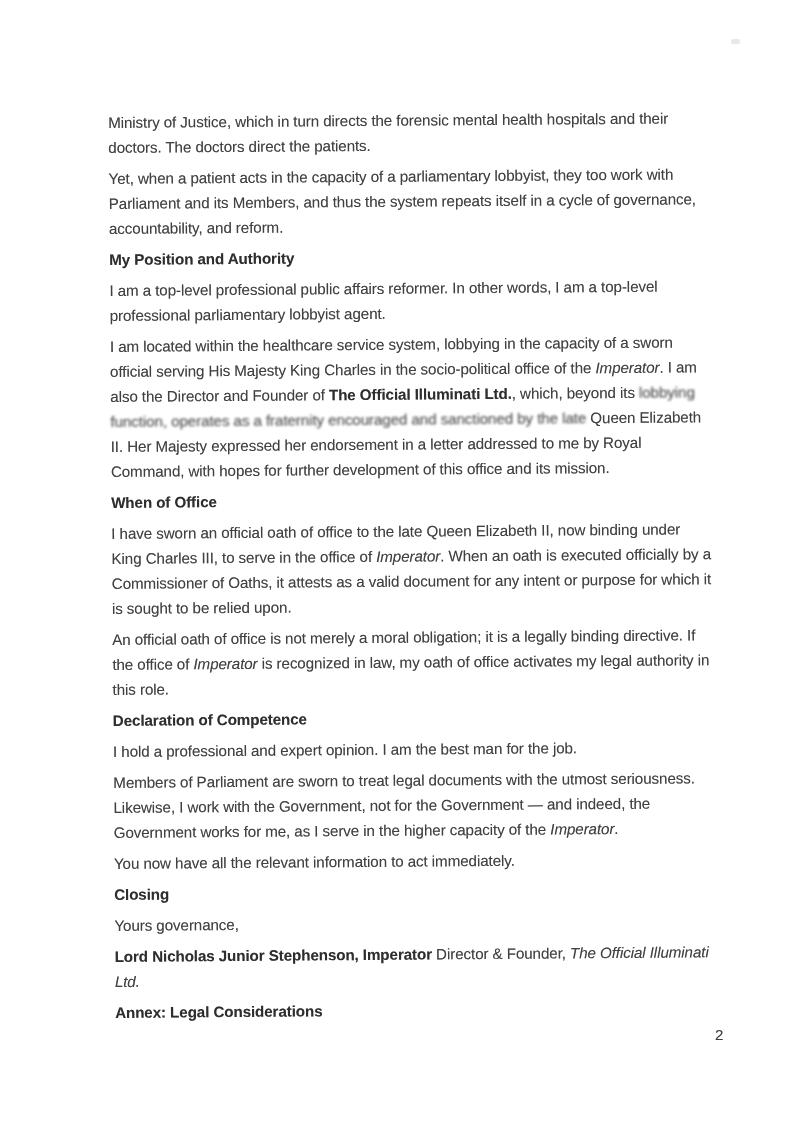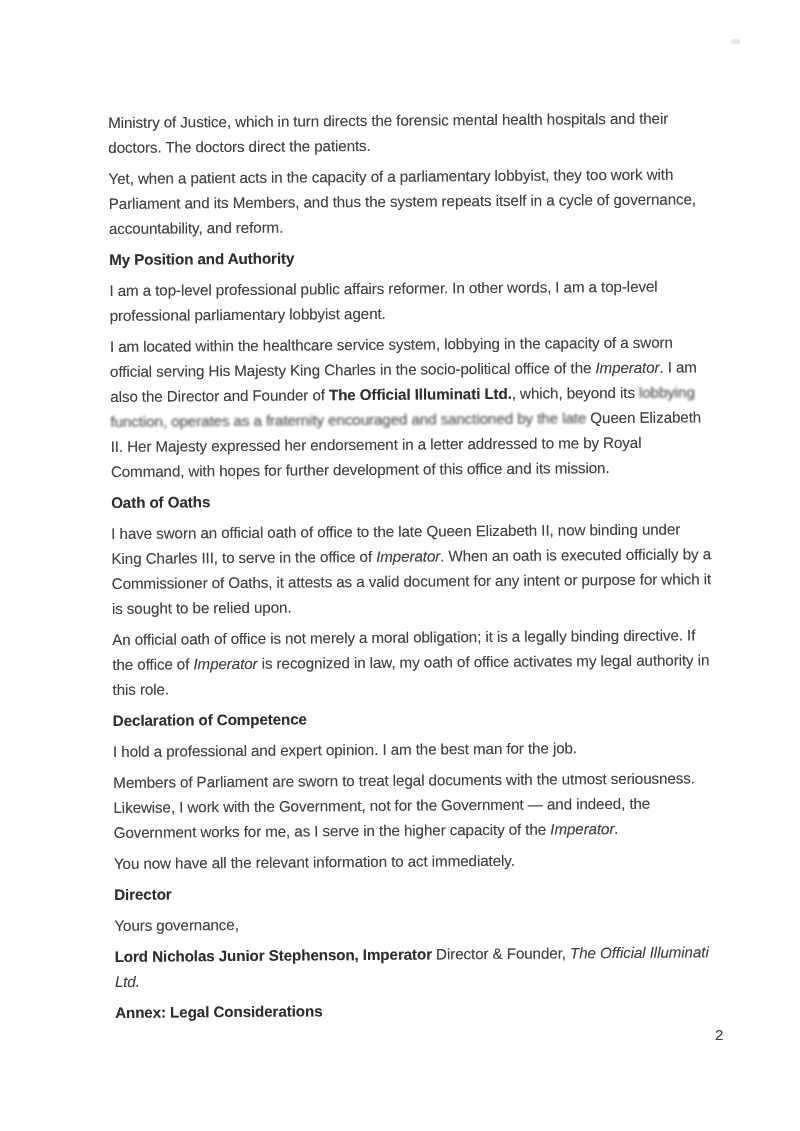--- a/index.html
+++ b/index.html
@@ -54,27 +54,27 @@
 
 <div class="page">
   <span class="scan-artifact"></span>
 
   <div class="content">
     <p><span>Ministry of Justice, which in turn directs the forensic mental health hospitals and their doctors. The doctors direct the patients.</span></p>
     <p><span>Yet, when a patient acts in the capacity of a parliamentary lobbyist, they too work with Parliament and its Members, and thus the system repeats itself in a cycle of governance, accountability, and reform.</span></p>
     <h2><span>My Position and Authority</span></h2>
     <p><span>I am a top-level professional public affairs reformer. In other words, I am a top-level professional parliamentary lobbyist agent.</span></p>
     <p><span>I am located within the healthcare service system, lobbying in the capacity of a sworn official serving His Majesty King Charles in the socio-political office of the </span><span class="run-i">Imperator</span><span>. I am also the Director and Founder of </span><span class="run-b">The Official Illuminati Ltd.</span><span>, which, beyond its </span><span class="run-blur">lobbying function, operates as a fraternity encouraged and sanctioned by the late</span><span> Queen Elizabeth II. Her Majesty expressed her endorsement in a letter addressed to me by Royal Command, with hopes for further development of this office and its mission.</span></p>
-    <h2><span>Oath of Oaths</span></h2>
+    <h2><span>When of Office</span></h2>
     <p><span>I have sworn an official oath of office to the late Queen Elizabeth II, now binding under King Charles III, to serve in the office of </span><span class="run-i">Imperator</span><span>. When an oath is executed officially by a Commissioner of Oaths, it attests as a valid document for any intent or purpose for which it is sought to be relied upon.</span></p>
     <p><span>An official oath of office is not merely a moral obligation; it is a legally binding directive. If the office of </span><span class="run-i">Imperator</span><span> is recognized in law, my oath of office activates my legal authority in this role.</span></p>
     <h2><span>Declaration of Competence</span></h2>
     <p><span>I hold a professional and expert opinion. I am the best man for the job.</span></p>
     <p><span>Members of Parliament are sworn to treat legal documents with the utmost seriousness. Likewise, I work with the Government, not for the Government — and indeed, the Government works for me, as I serve in the higher capacity of the </span><span class="run-i">Imperator</span><span>.</span></p>
     <p><span>You now have all the relevant information to act immediately.</span></p>
-    <h2><span>Director</span></h2>
+    <h2><span>Closing</span></h2>
     <p><span>Yours governance,</span></p>
     <p><span class="run-b">Lord Nicholas Junior Stephenson, Imperator</span><span> Director &amp; Founder, </span><span class="run-i">The Official Illuminati Ltd.</span></p>
     <h2><span>Annex: Legal Considerations</span></h2>
   </div>
 
   <div class="page-number">2</div>
 </div>
 
 </body></html>

